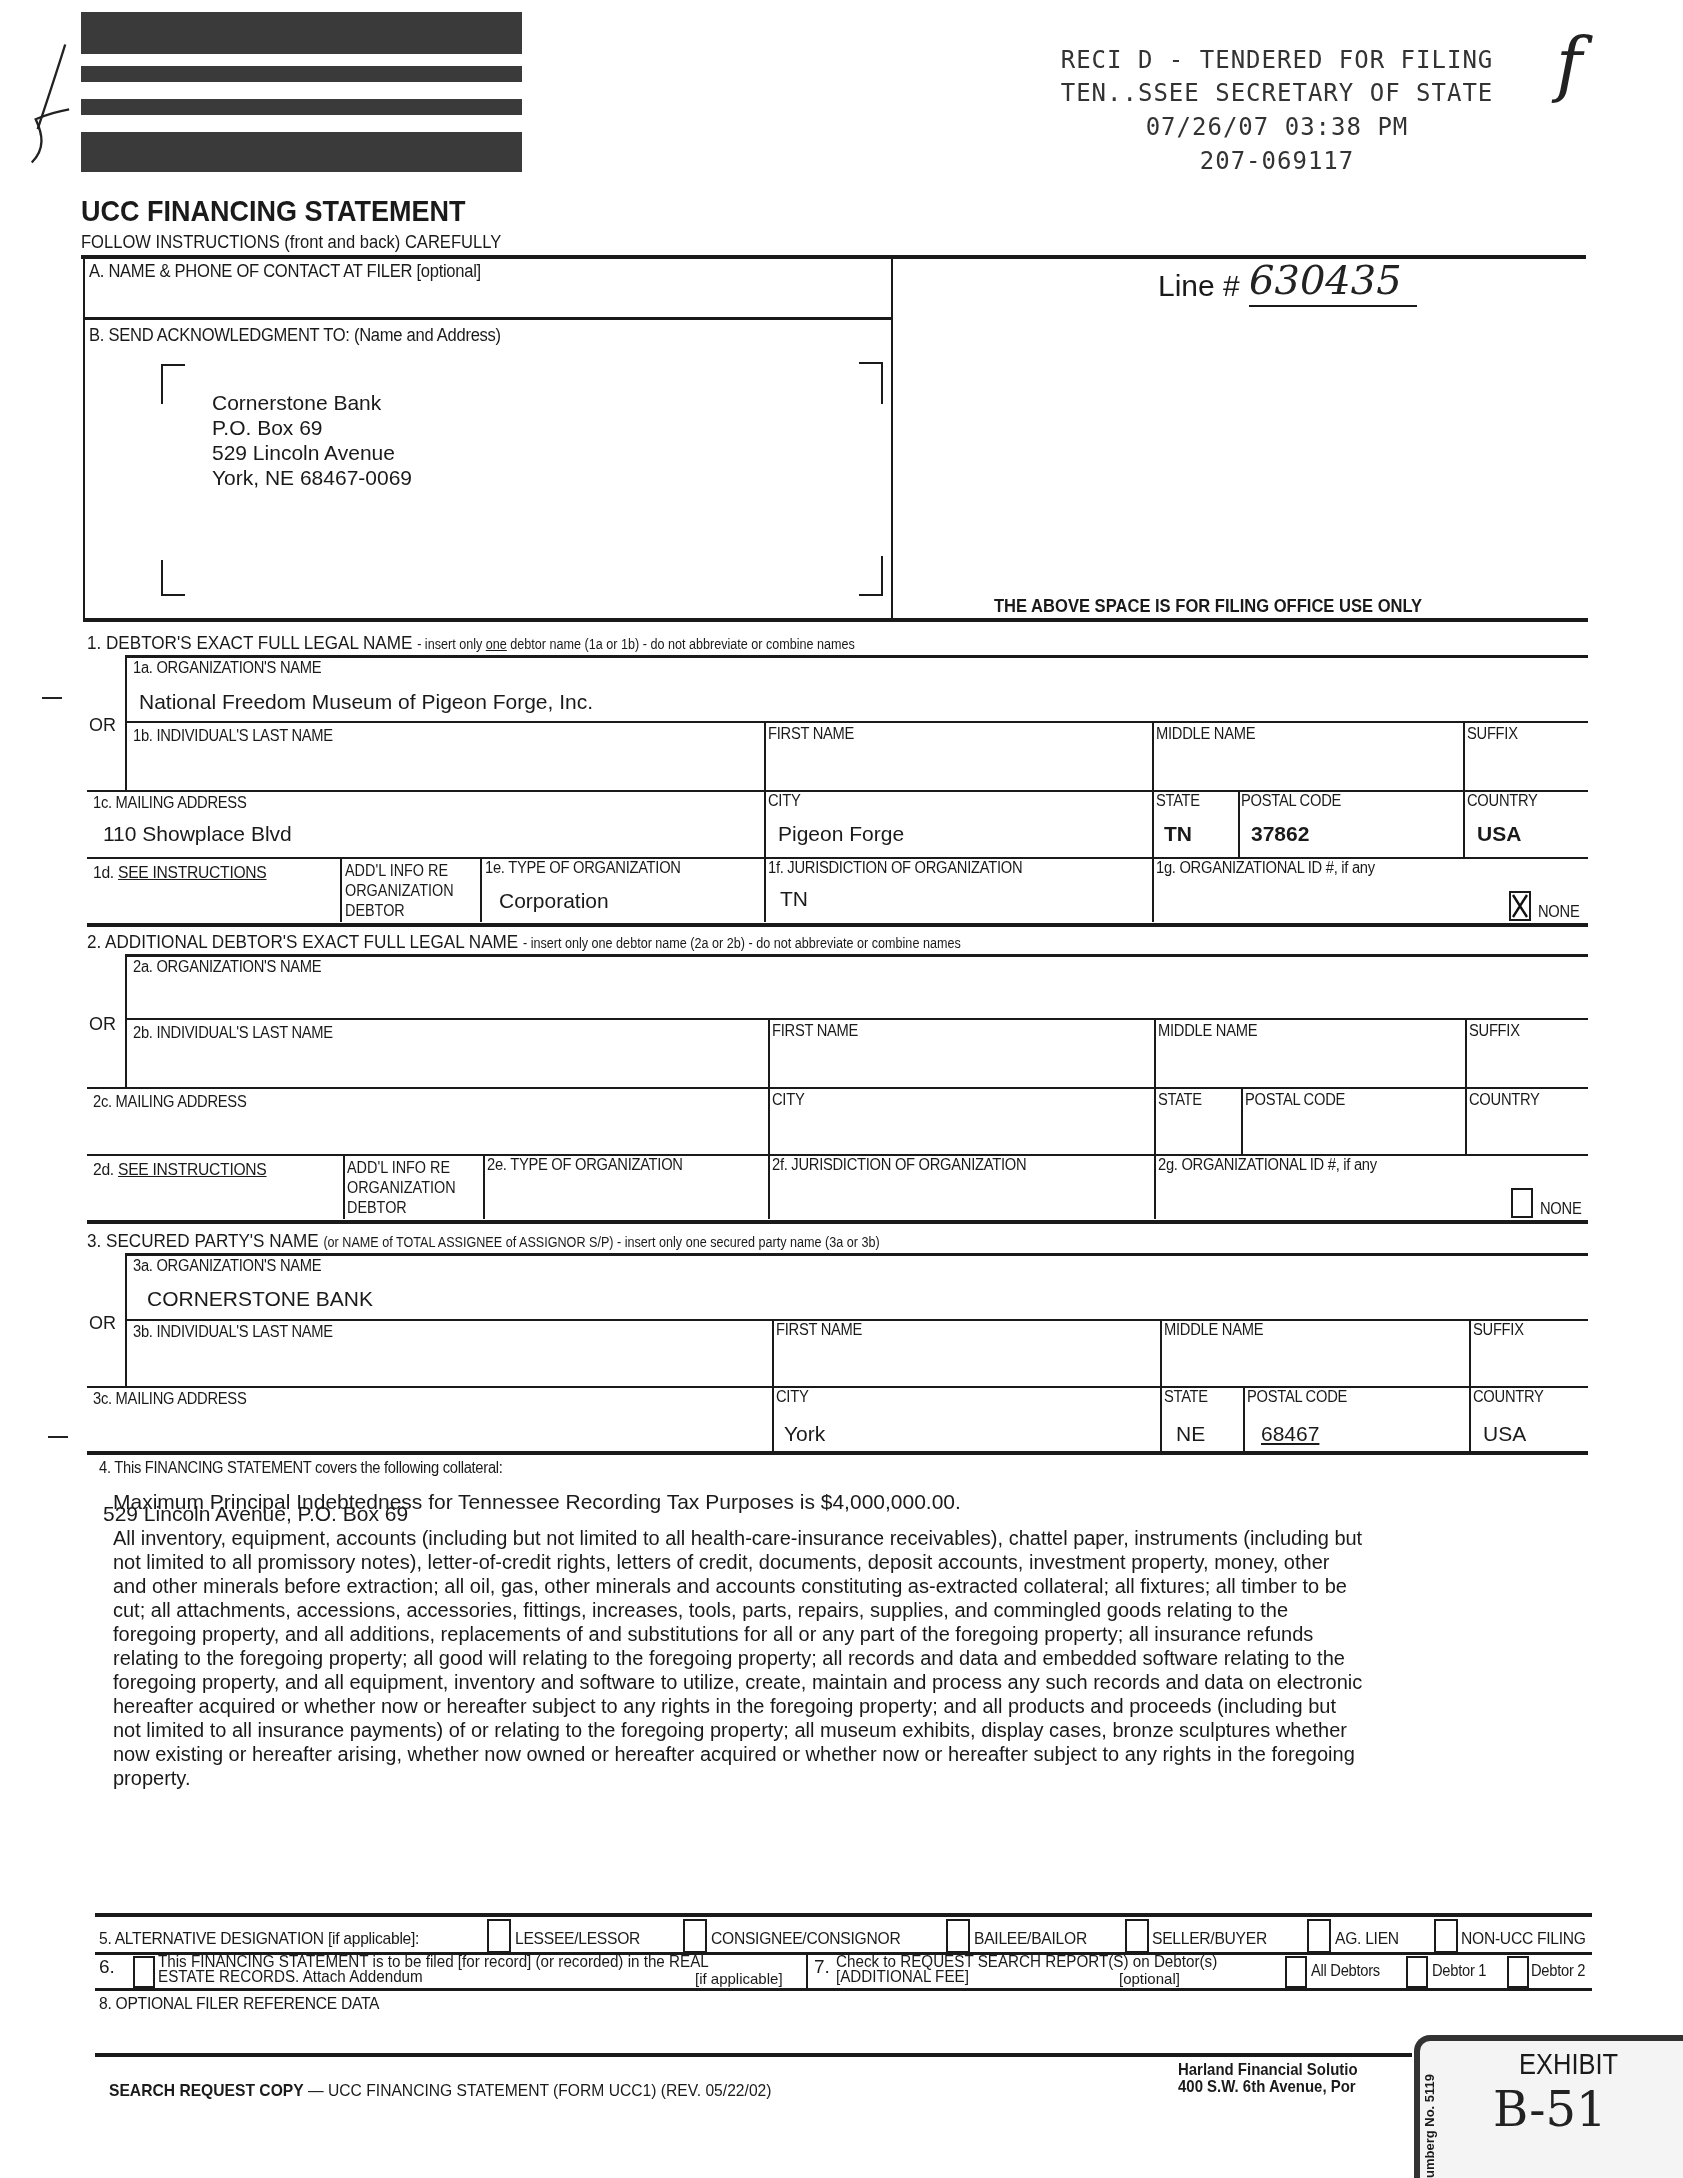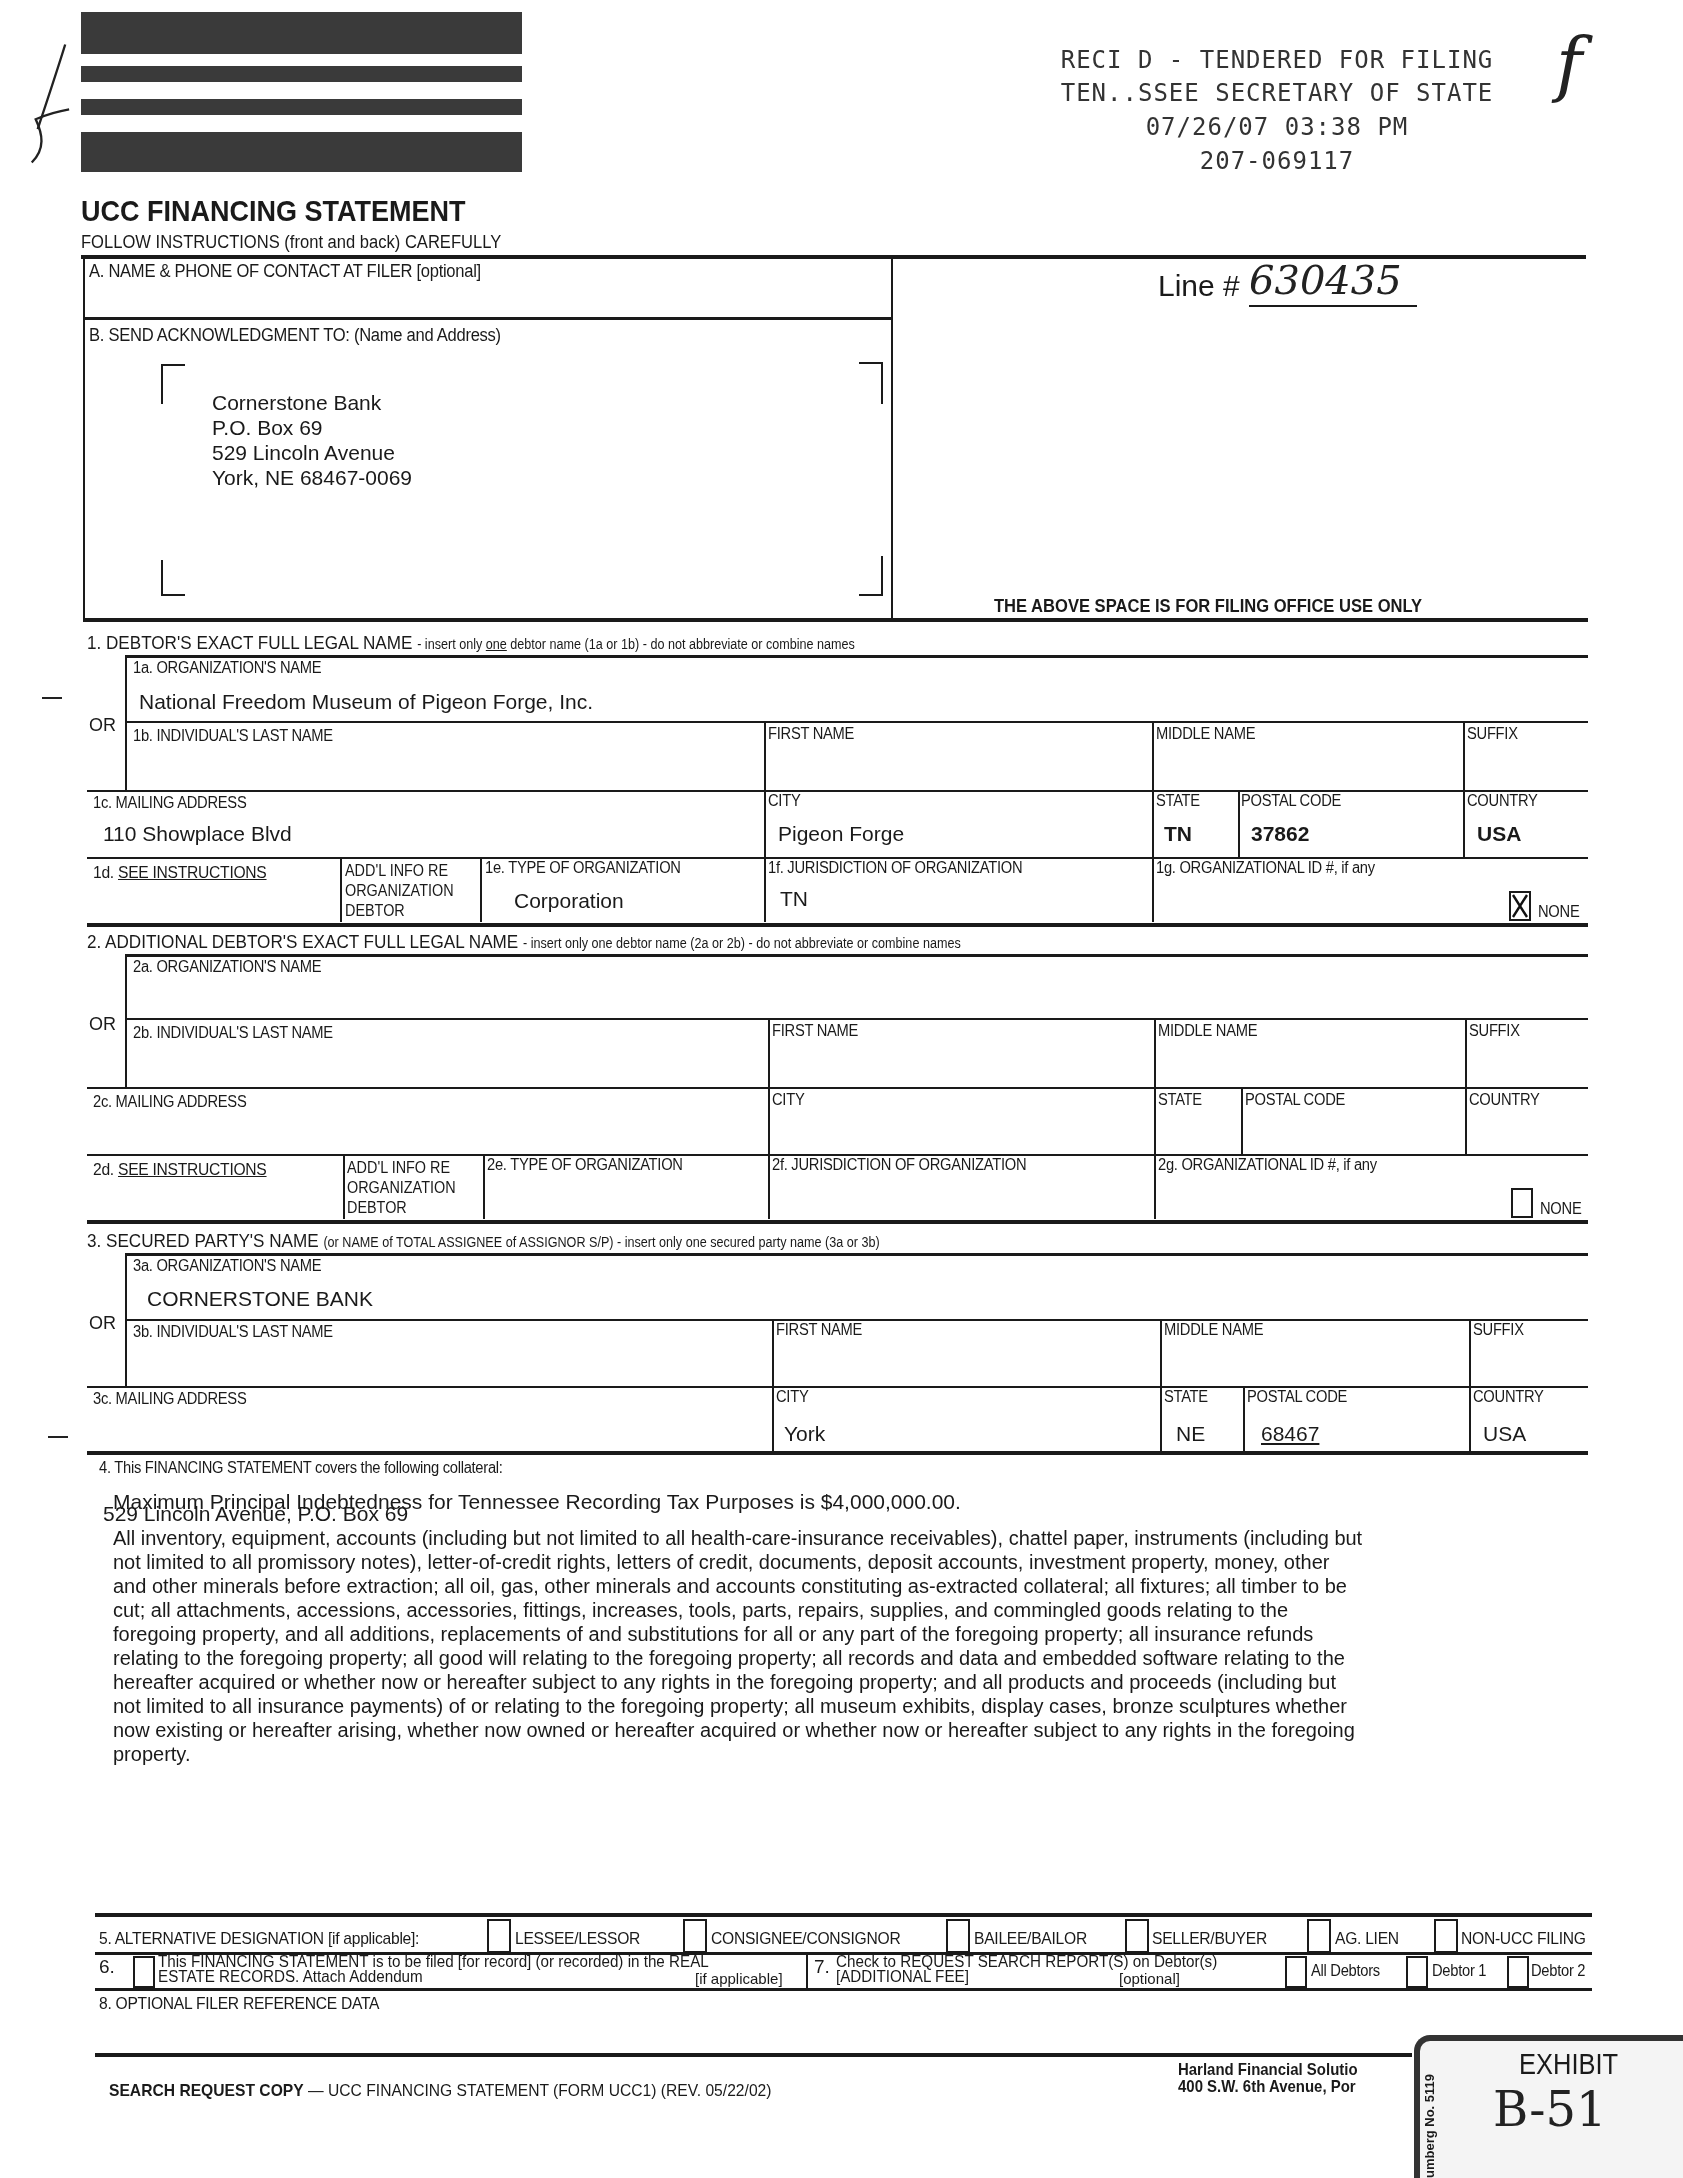--- a/index.html
+++ b/index.html
@@ -116,21 +116,21 @@
   <span class="u">SEE INSTRUCTIONS</span>
 </div>
 <div class="vline" style="left:340px;top:857px;height:65px;"></div>
 <div class="abs" style="left:345px;top:861px;font-size:16px;line-height:20px;transform:scaleX(0.9);transform-origin:left top;">
   <div>ADD'L INFO RE</div>
   <div>ORGANIZATION</div>
   <div>DEBTOR</div>
 </div>
 <div class="vline" style="left:480px;top:857px;height:65px;"></div>
 <div class="lbl" style="left:485px;top:859px;">1e. TYPE OF ORGANIZATION</div>
-<div class="val" style="left:514px;top:889px;">Corporation</div>
+<div class="val" style="left:499px;top:889px;">Corporation</div>
 <div class="vline" style="left:764px;top:857px;height:65px;"></div>
 <div class="lbl" style="left:768px;top:859px;">1f. JURISDICTION OF ORGANIZATION</div>
 <div class="val" style="left:780px;top:887px;">TN</div>
 <div class="vline" style="left:1152px;top:857px;height:65px;"></div>
 <div class="lbl" style="left:1156px;top:859px;">1g. ORGANIZATIONAL ID #, if any</div>
 <div class="cbox" style="left:1509px;top:891px;">
   <svg width="18" height="26" viewBox="0 0 18 26">
       <path d="M2 2 L16 24 M16 2 L2 24" stroke="#111" stroke-width="2.4"></path>
     </svg>
 </div>
@@ -228,20 +228,21 @@
 
 <div class="lbl" style="left:99px;top:1459px;">4. This FINANCING STATEMENT covers the following collateral:</div>
 <div class="abs" style="left:113px;top:1490px;font-size:21px;white-space:nowrap;">Maximum Principal Indebtedness for Tennessee Recording Tax Purposes is $4,000,000.00.</div>
 <div class="collat" style="top:1526px;">
   <div>All inventory, equipment, accounts (including but not limited to all health-care-insurance receivables), chattel paper, instruments (including but</div>
   <div>not limited to all promissory notes), letter-of-credit rights, letters of credit, documents, deposit accounts, investment property, money, other</div>
   <div>and other minerals before extraction; all oil, gas, other minerals and accounts constituting as-extracted collateral; all fixtures; all timber to be</div>
   <div>cut; all attachments, accessions, accessories, fittings, increases, tools, parts, repairs, supplies, and commingled goods relating to the</div>
   <div>foregoing property, and all additions, replacements of and substitutions for all or any part of the foregoing property; all insurance refunds</div>
   <div>relating to the foregoing property; all good will relating to the foregoing property; all records and data and embedded software relating to the</div>
+  <div>foregoing property, and all equipment, inventory and software to utilize, create, maintain and process any such records and data on electronic</div>
   <div>hereafter acquired or whether now or hereafter subject to any rights in the foregoing property; and all products and proceeds (including but</div>
   <div>not limited to all insurance payments) of or relating to the foregoing property; all museum exhibits, display cases, bronze sculptures whether</div>
   <div>now existing or hereafter arising, whether now owned or hereafter acquired or whether now or hereafter subject to any rights in the foregoing</div>
   <div>property.</div>
 </div>
 
 <div class="hline" style="left:95px;top:1913px;width:1497px;border-top-width:4px;"></div>
 <div class="lbl" style="left:99px;top:1929px;font-size:17px;">5. ALTERNATIVE DESIGNATION [if applicable]:</div>
 <div class="cbox" style="left:487px;top:1919px;width:20px;height:30px;"></div>
 <div class="lbl" style="left:515px;top:1929px;font-size:17px;">LESSEE/LESSOR</div>

